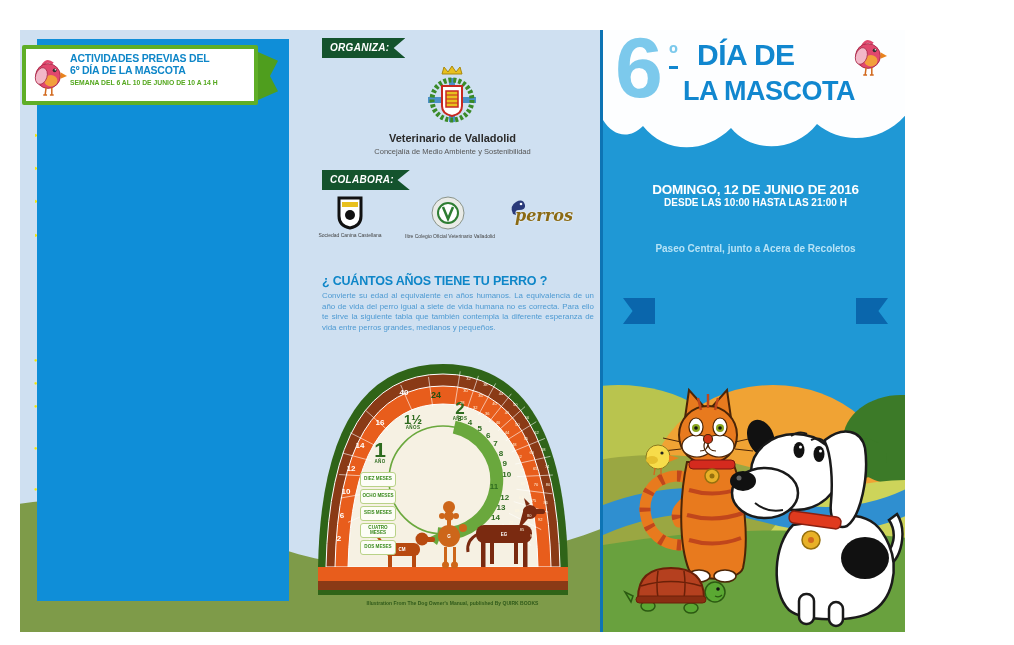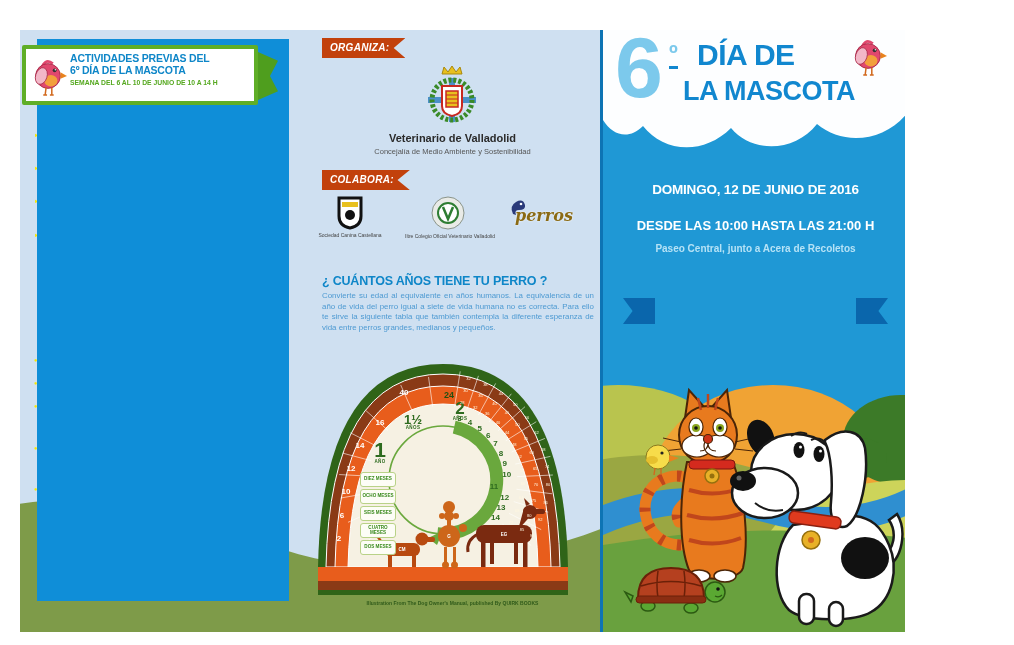--- a/index.html
+++ b/index.html
@@ -21,21 +21,21 @@
   .act,.park{position:relative;padding-left:11px;font-size:7.6px;line-height:1.2;margin:0 0 6px 0;}
   .park{margin-bottom:5px;}
   .b{position:absolute;left:0;top:0.5px;color:#f6e800;font-size:5.5px;}
   .hl{color:#f6e800;font-weight:bold;}
   .person{font-weight:bold;}
   .indent{margin-left:9px;font-size:7.6px;line-height:1.24;}
   .sched{margin:6px 0 1px 9px;font-weight:bold;font-size:7.6px;}
   .schednote{margin:0 0 7px 9px;color:#cfe8f8;font-size:7.4px;font-style:italic;}
   
   #midcol{left:285px;width:295px;z-index:2;}
-  .flag{position:absolute;background:#c2410c;color:#fff;font-weight:bold;font-style:italic;
+  .flag{position:absolute;background:#14532d;color:#fff;font-weight:bold;font-style:italic;
     font-size:10px;line-height:20px;height:20px;padding:0 16px 0 8px;letter-spacing:0.3px;
     clip-path:polygon(0 0,100% 0,86% 50%,100% 100%,0 100%);}
   .orgname{position:absolute;top:102px;width:100%;text-align:center;font-size:11px;font-weight:bold;color:#2a2a2a;}
   .orgdept{position:absolute;top:117px;width:100%;text-align:center;font-size:7.5px;color:#555;}
   .cap{position:absolute;font-size:5px;color:#444;text-align:center;line-height:1.2;}
   .elmubas{position:absolute;left:210px;top:176px;width:95px;font-family:"DejaVu Serif",serif;
     font-style:italic;font-weight:bold;font-size:16px;color:#8a6a14;text-shadow:0 0 2px #fff;}
   .qtitle{position:absolute;left:17px;top:244px;width:272px;font-size:12.5px;font-weight:bold;
     color:#0e86c8;letter-spacing:-0.2px;}
   .qtext{position:absolute;left:17px;top:261px;width:272px;font-size:7.9px;color:#4e9ad2;
@@ -59,21 +59,21 @@
   .attribution{position:absolute;left:0;top:570px;width:100%;text-align:center;font-size:5px;
     font-weight:bold;color:#2f5a1a;z-index:3;}
   
   #rightcol{left:580px;width:305px;background:#1f98d5;z-index:3;overflow:hidden;border-left:3px solid #0d74b4;}
   .cloud{position:absolute;left:0;top:0;}
   .big6{position:absolute;left:12px;top:-6px;font-size:86px;font-weight:bold;color:#7cc9ec;line-height:1;}
   .ord{position:absolute;left:66px;top:12px;font-size:24px;font-weight:bold;color:#7cc9ec;border-bottom:3px solid #1187cf;line-height:1;}
   .t1{position:absolute;left:94px;top:8px;font-size:30px;font-weight:bold;color:#1187cf;letter-spacing:-0.5px;}
   .t2{position:absolute;left:80px;top:46px;font-size:27px;font-weight:bold;color:#1187cf;letter-spacing:-0.5px;}
   .dateline{position:absolute;top:152px;width:100%;text-align:center;color:#fff;font-weight:bold;font-size:13.5px;letter-spacing:-0.2px;}
-  .timeline{position:absolute;top:188px;width:100%;text-align:center;color:#fff;font-weight:bold;font-size:13px;}
+  .timeline{position:absolute;top:167px;width:100%;text-align:center;color:#fff;font-weight:bold;font-size:10px;}
   .locline{position:absolute;top:213px;width:100%;text-align:center;color:#b5e2f6;font-weight:bold;font-size:10px;}
   .ribbon{position:absolute;top:268px;width:32px;height:26px;background:#0a66ac;}
   .ribbon.l{left:20px;clip-path:polygon(0 0,100% 0,100% 100%,0 100%,30% 50%);}
   .ribbon.r{left:253px;clip-path:polygon(0 0,100% 0,70% 50%,100% 100%,0 100%);}
   .slogan{position:absolute;left:40px;top:253px;width:225px;height:54px;background:#fff;border-radius:7px;
     display:flex;flex-direction:column;align-items:center;justify-content:center;z-index:2;}
   .slogan div{color:#e0314e;font-weight:bold;font-size:15px;line-height:1.45;}
   .scene{position:absolute;left:0;top:300px;}
 </style>
 </head>
@@ -305,21 +305,21 @@
           <b>2</b>
               <i>AÑOS</i>
         </div>
       <span class="gnum white" style="left: 21px; top: 176px;">2</span>
             <span class="gnum white" style="left: 24px; top: 153px;">6</span>
             <span class="gnum white" style="left: 28px; top: 129px;">10</span>
             <span class="gnum white" style="left: 33px; top: 106px;">12</span>
             <span class="gnum white" style="left: 42px; top: 83px;">14</span>
             <span class="gnum white" style="left: 62px; top: 60px;">16</span>
             <span class="gnum white" style="left: 86px; top: 30px;">40</span>
-            <span class="gnum dark" style="left: 131px; top: 33px;">24</span>
+            <span class="gnum dark" style="left: 118px; top: 33px;">24</span>
             <span class="gnum green" style="left: 141.564px; top: 56.1807px;">3</span>
             <span class="gnum green" style="left: 152.048px; top: 59.9963px;">4</span>
             <span class="gnum green" style="left: 161.709px; top: 65.5743px;">5</span>
             <span class="gnum green" style="left: 170.255px; top: 72.7452px;">6</span>
             <span class="gnum green" style="left: 177.426px; top: 81.2911px;">7</span>
             <span class="gnum green" style="left: 183.004px; top: 90.9524px;">8</span>
             <span class="gnum green" style="left: 186.819px; top: 101.436px;">9</span>
             <span class="gnum green" style="left: 188.756px; top: 112.422px;">10</span>
             <span class="gnum green" style="left: 176px; top: 123.578px;">11</span>
             <span class="gnum green" style="left: 186.819px; top: 134.564px;">12</span>

